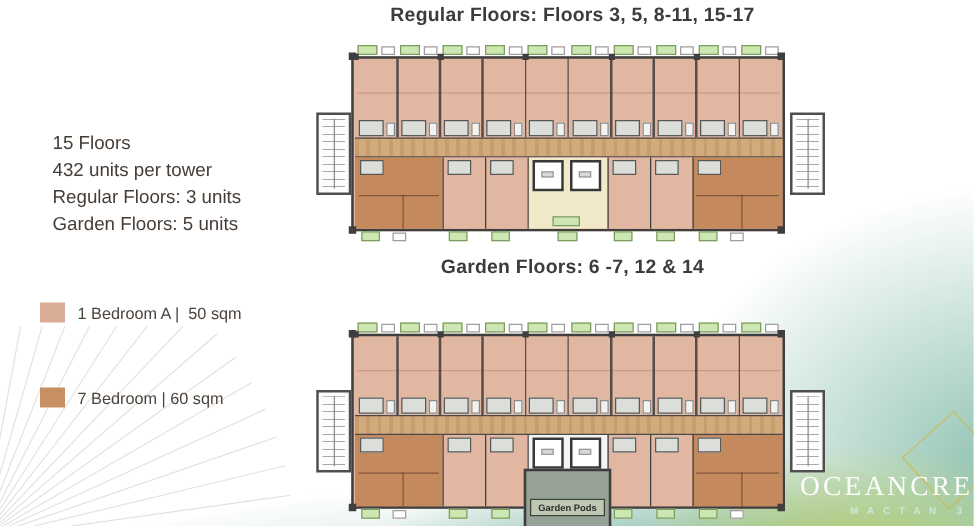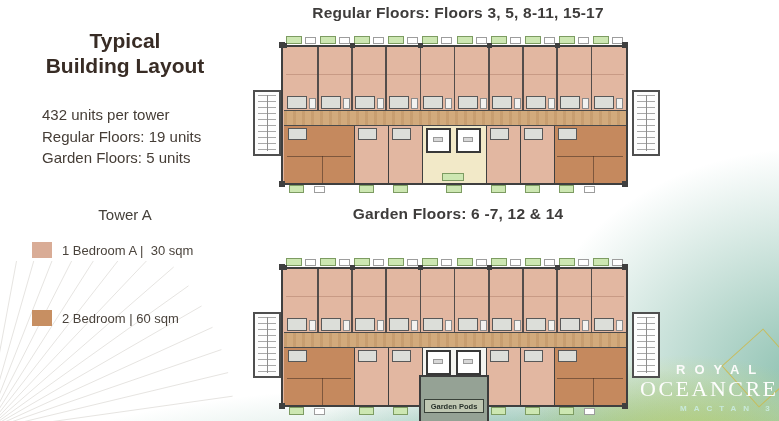--- a/index.html
+++ b/index.html
@@ -66,38 +66,34 @@
     <line x1="-15" y1="170" x2="157.1" y2="-11.3" stroke="#e3e1de" stroke-width="0.9"></line>
     <line x1="-15" y1="170" x2="138.9" y2="-27.0" stroke="#e3e1de" stroke-width="0.9"></line>
     <line x1="-15" y1="170" x2="119.3" y2="-40.8" stroke="#e3e1de" stroke-width="0.9"></line>
     <line x1="-15" y1="170" x2="98.5" y2="-52.8" stroke="#e3e1de" stroke-width="0.9"></line>
     <line x1="-15" y1="170" x2="76.6" y2="-62.6" stroke="#e3e1de" stroke-width="0.9"></line>
     <line x1="-15" y1="170" x2="53.9" y2="-70.3" stroke="#e3e1de" stroke-width="0.9"></line>
     <line x1="-15" y1="170" x2="30.6" y2="-75.8" stroke="#e3e1de" stroke-width="0.9"></line>
   </svg>
 
 <div id="left-panel" class="layer">
-  <div id="heading">
-    <div>Typical</div>
-    <div>Building Layout</div>
-  </div>
   <div id="stats">
+    <div>15 Floors</div>
     <div>432 units per tower</div>
-    <div>Regular Floors: 19 units</div>
+    <div>Regular Floors: 3 units</div>
     <div>Garden Floors: 5 units</div>
   </div>
-  <div id="tower-label">Tower A</div>
 
   <div class="legend-row" style="top:241px;">
     <div class="legend-swatch" style="background: rgb(217, 172, 150);"></div>
-    <div class="legend-label">1 Bedroom A |  30 sqm</div>
+    <div class="legend-label">1 Bedroom A |  50 sqm</div>
   </div>
   <div class="legend-row" style="top:309px;">
     <div class="legend-swatch" style="background: rgb(199, 143, 98);"></div>
-    <div class="legend-label">2 Bedroom | 60 sqm</div>
+    <div class="legend-label">7 Bedroom | 60 sqm</div>
   </div>
 </div>
 
 <div id="section-regular" class="plan-section">
   <div class="plan-title">Regular Floors: Floors 3, 5, 8-11, 15-17</div>
   <div id="plan-regular" class="plan-canvas">
       <div style="position: absolute; box-sizing: border-box; left: 0px; top: 54px; width: 28px; height: 66px; background: rgb(253, 253, 253); border: 2px solid rgb(79, 79, 79);">
         <div style="position: absolute; box-sizing: border-box; left: 3px; top: 3px; width: 18px; height: 56px; background: repeating-linear-gradient(rgb(168, 168, 168) 0px, rgb(168, 168, 168) 1px, rgba(0, 0, 0, 0) 1px, rgba(0, 0, 0, 0) 6px);"></div>
         <div style="position: absolute; box-sizing: border-box; left: 12px; top: 3px; width: 1px; height: 56px; background: rgb(141, 141, 141);"></div>
       </div>
@@ -305,16 +301,15 @@
       </div>
       <div style="position: absolute; box-sizing: border-box; left: 26px; top: 6px; width: 6px; height: 6px; background: rgb(63, 63, 63);"></div>
       <div style="position: absolute; box-sizing: border-box; left: 369px; top: 6px; width: 6px; height: 6px; background: rgb(63, 63, 63);"></div>
       <div style="position: absolute; box-sizing: border-box; left: 26px; top: 145px; width: 6px; height: 6px; background: rgb(63, 63, 63);"></div>
       <div style="position: absolute; box-sizing: border-box; left: 369px; top: 145px; width: 6px; height: 6px; background: rgb(63, 63, 63);"></div>
     </div>
 </div>
 
 <div id="logo" class="layer">
   <div id="logo-diamond"></div>
-  <div id="logo-royal">ROYAL</div>
   <div id="logo-oceancrest">OCEANCREST</div>
   <div id="logo-mactan">MACTAN 3</div>
 </div>
 
 </body></html>

